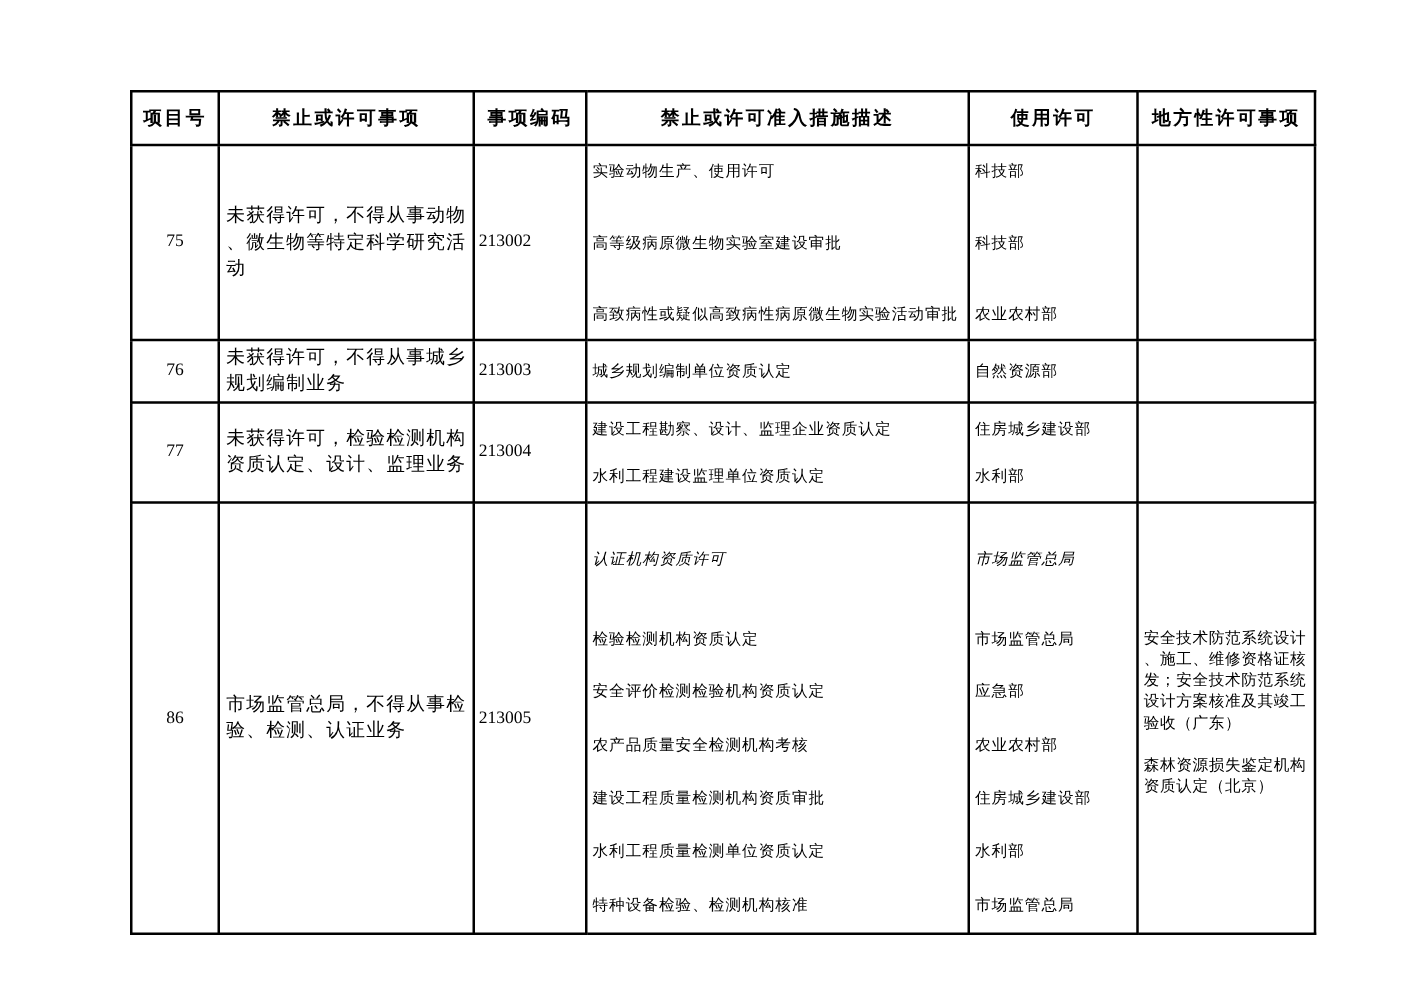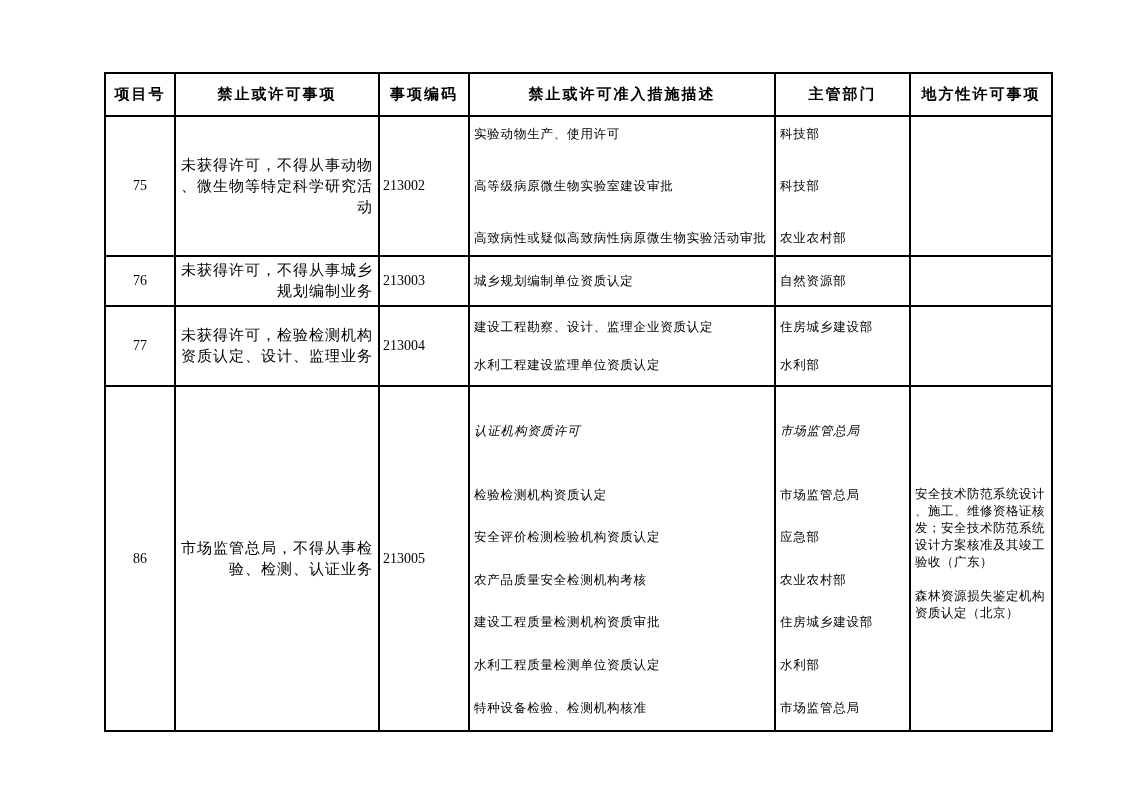--- a/index.html
+++ b/index.html
@@ -42,28 +42,28 @@
 
   .cell-id { text-align: center; font-size: 14px; }
 
   .cell-matter {
     font-size: 15px;
     letter-spacing: 1px;
     line-height: 21px;
     padding: 0 5px;
     word-break: break-all;
     line-break: anywhere;
-    text-align: right;
+    text-align: left;
   }
 
   .cell-code { font-size: 14px; padding-left: 3px; text-align: left; }
 
   .cell-measures, .cell-depts { vertical-align: top; padding: 0; }
   .stack { display: flex; flex-direction: column; width: 100%; }
-  tr.row-75 .stack { height: 138px; gap: 17px; }
+  tr.row-75 .stack { height: 154px; gap: 17px; }
   tr.row-76 .stack { height: 46px;  }
   tr.row-77 .stack { height: 76px;  }
   tr.row-78 .stack { height: 341px; }
   .slot {
     flex: 1;
     display: flex;
     align-items: center;
     font-size: 12.5px;
     letter-spacing: 0.8px;
     line-height: 16px;
@@ -107,21 +107,21 @@
       <col style="width:306px">
       <col style="width:135px">
       <col style="width:142px">
     </colgroup>
     <thead>
       <tr>
         <th>项目号</th>
         <th>禁止或许可事项</th>
         <th>事项编码</th>
         <th>禁止或许可准入措施描述</th>
-        <th>主管部门</th>
+        <th>使用许可</th>
         <th>地方性许可事项</th>
       </tr>
     </thead>
     <tbody>
         <tr class="item-row row-75">
           <td class="cell-id">75</td>
           <td>
             <div class="cell-matter">未获得许可，不得从事动物、微生物等特定科学研究活动</div>
           </td>
           <td class="cell-code">213002</td>

